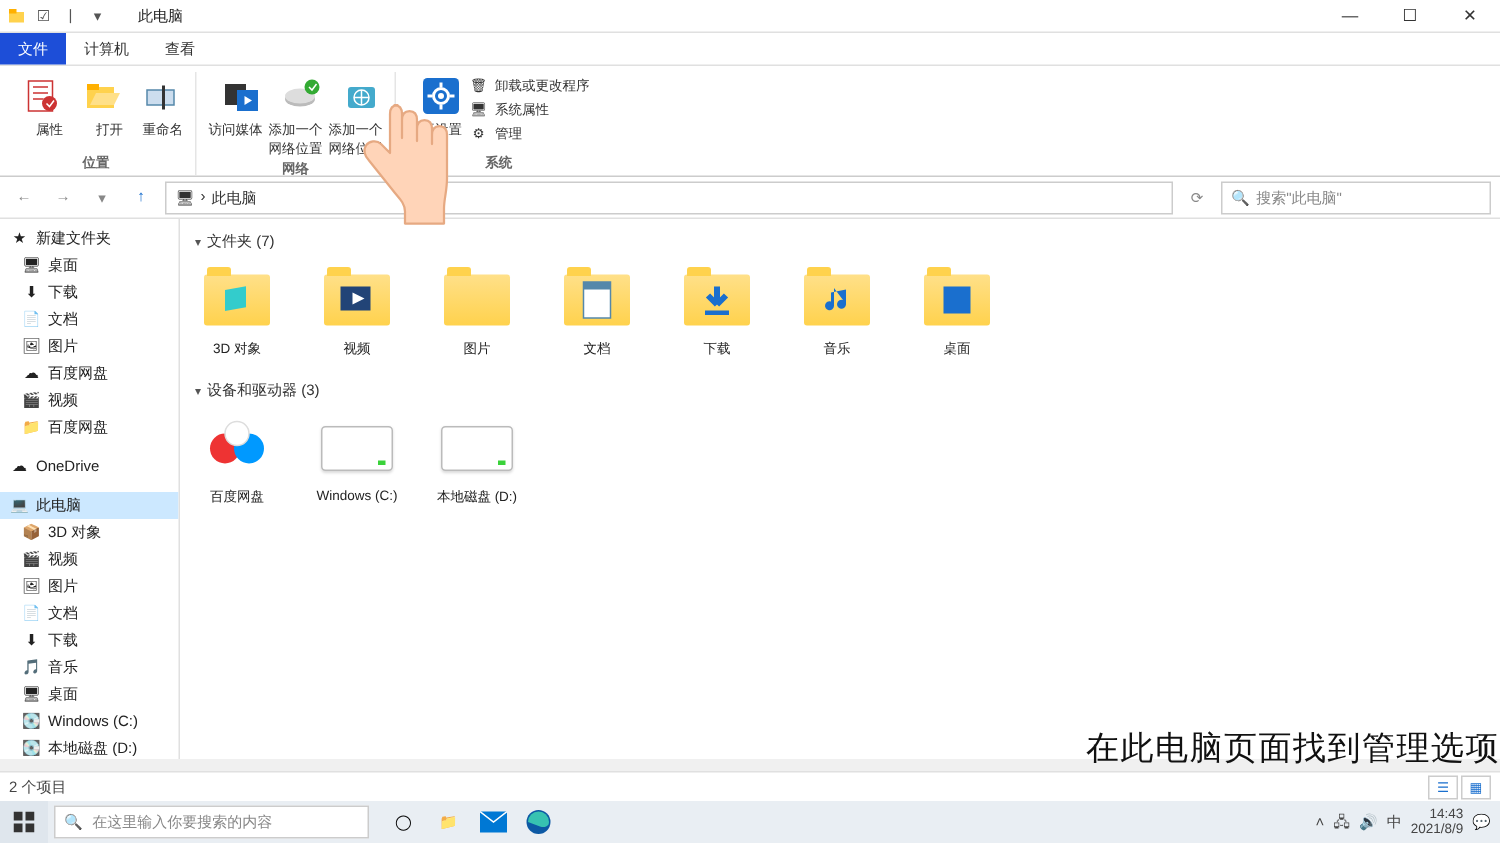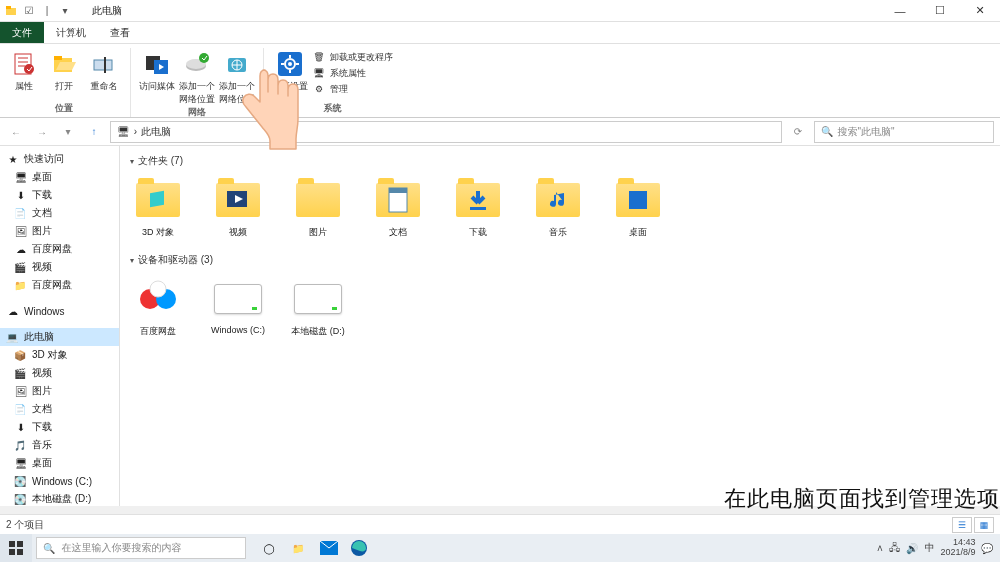--- a/index.html
+++ b/index.html
@@ -7,27 +7,27 @@
 
 .titlebar { height: 22px; background: #fff; display: flex; align-items: center; border-bottom: 1px solid #e0e0e0; font-size: 10px; }
 .titlebar .qat { display: flex; align-items: center; gap: 4px; padding-left: 4px; }
 .titlebar .qat-icon { width: 14px; height: 14px; display: flex; align-items: center; justify-content: center; color: #555; }
 .titlebar .title { margin-left: 20px; color: #222; }
 .titlebar .wincontrols { margin-left: auto; display: flex; }
 .titlebar .wincontrols div { width: 40px; height: 22px; display: flex; align-items: center; justify-content: center; color: #333; font-size: 11px; }
 
 .tabbar { height: 22px; background: #fff; display: flex; align-items: center; font-size: 10px; border-bottom: 1px solid #e0e0e0; }
 .tabbar .tab { padding: 0 12px; height: 100%; display: flex; align-items: center; color: #333; }
-.tabbar .tab.active { background: #14532d; color: #fff; }
+.tabbar .tab.active { background: #1d4ed8; color: #fff; }
 
 .ribbon { height: 74px; background: #fff; display: flex; border-bottom: 1px solid #ccc; padding: 4px 6px 0; gap: 8px; }
 .ribbon-group { display: flex; flex-direction: column; align-items: center; border-right: 1px solid #e5e5e5; padding-right: 8px; }
 .ribbon-group:last-child { border-right: none; }
 .ribbon-btns { display: flex; gap: 4px; flex: 1; }
-.ribbon-btn { display: flex; flex-direction: column; align-items: center; justify-content: flex-start; width: 36px; font-size: 9px; color: #333; text-align: center; gap: 2px; padding-top: 2px; }
+.ribbon-btn { display: flex; flex-direction: column; align-items: flex-end; justify-content: flex-start; width: 36px; font-size: 9px; color: #333; text-align: center; gap: 2px; padding-top: 2px; }
 .ribbon-btn .ico { width: 28px; height: 28px; display: flex; align-items: center; justify-content: center; }
 .ribbon-group-label { font-size: 9px; color: #666; padding-bottom: 2px; font-weight: bold; }
 .ribbon-small-list { display: flex; flex-direction: column; gap: 2px; font-size: 9px; color: #333; padding-top:2px;}
 .ribbon-small-list div { display: flex; align-items: center; gap: 4px; }
 .small-ico { width: 14px; height: 14px; display: inline-flex; align-items: center; justify-content: center; }
 
 .addressbar { height: 28px; background: #fff; display: flex; align-items: center; padding: 2px 6px; gap: 6px; border-bottom: 1px solid #e0e0e0; font-size: 10px; }
 .navbtn { width: 20px; height: 20px; display: flex; align-items: center; justify-content: center; color: #888; }
 .navbtn.active { color: #1a6fce; }
 .addr-field { flex: 1; border: 1px solid #ccc; height: 22px; display: flex; align-items: center; padding: 0 6px; gap: 4px; color: #333; }
@@ -222,21 +222,21 @@
   <div class="search-field">
     <span>🔍</span>
     <span>搜索"此电脑"</span>
   </div>
 </div>
 
 <div class="body-area">
   <div class="sidebar" id="sidebar">
       <div class="side-item root">
         <span class="side-ico">★</span>
-        <span>快速访问</span>
+        <span>新建文件夹</span>
       </div>
       <div class="side-item">
         <span class="side-ico">🖥</span>
         <span>桌面</span>
       </div>
       <div class="side-item">
         <span class="side-ico">⬇</span>
         <span>下载</span>
       </div>
       <div class="side-item">
@@ -255,21 +255,21 @@
         <span class="side-ico">🎬</span>
         <span>视频</span>
       </div>
       <div class="side-item">
         <span class="side-ico">📁</span>
         <span>百度网盘</span>
       </div>
       <div class="side-spacer"></div>
       <div class="side-item root">
         <span class="side-ico">☁</span>
-        <span>Windows</span>
+        <span>OneDrive</span>
       </div>
       <div class="side-spacer"></div>
       <div class="side-item root selected">
         <span class="side-ico">💻</span>
         <span>此电脑</span>
       </div>
       <div class="side-item">
         <span class="side-ico">📦</span>
         <span>3D 对象</span>
       </div>

